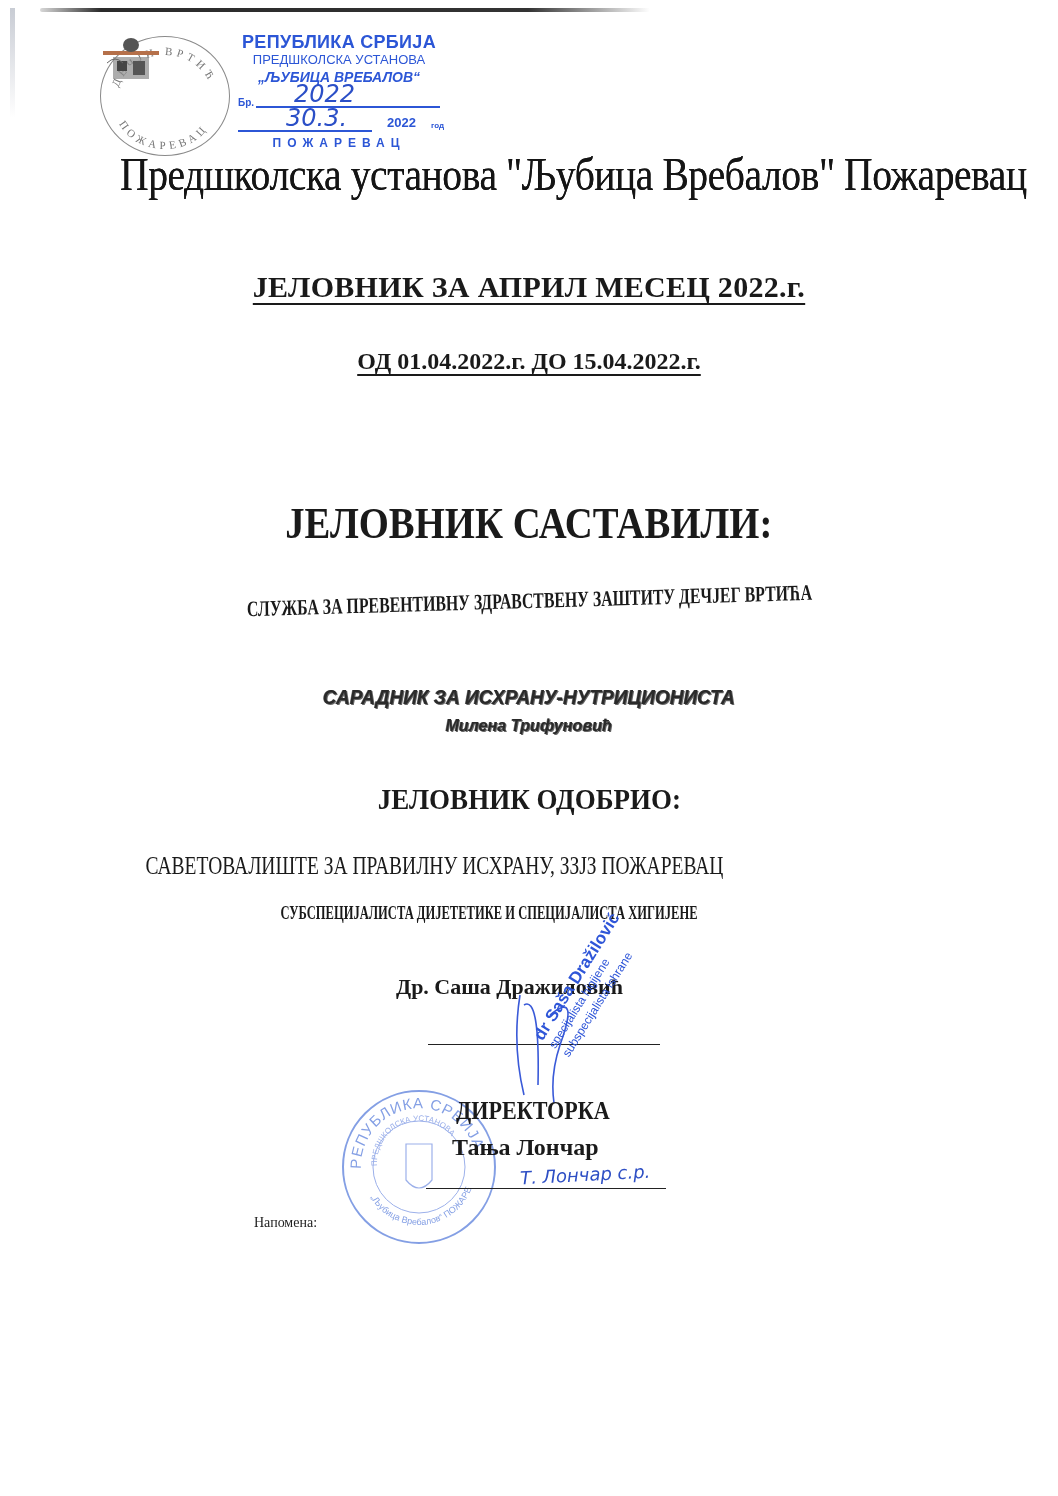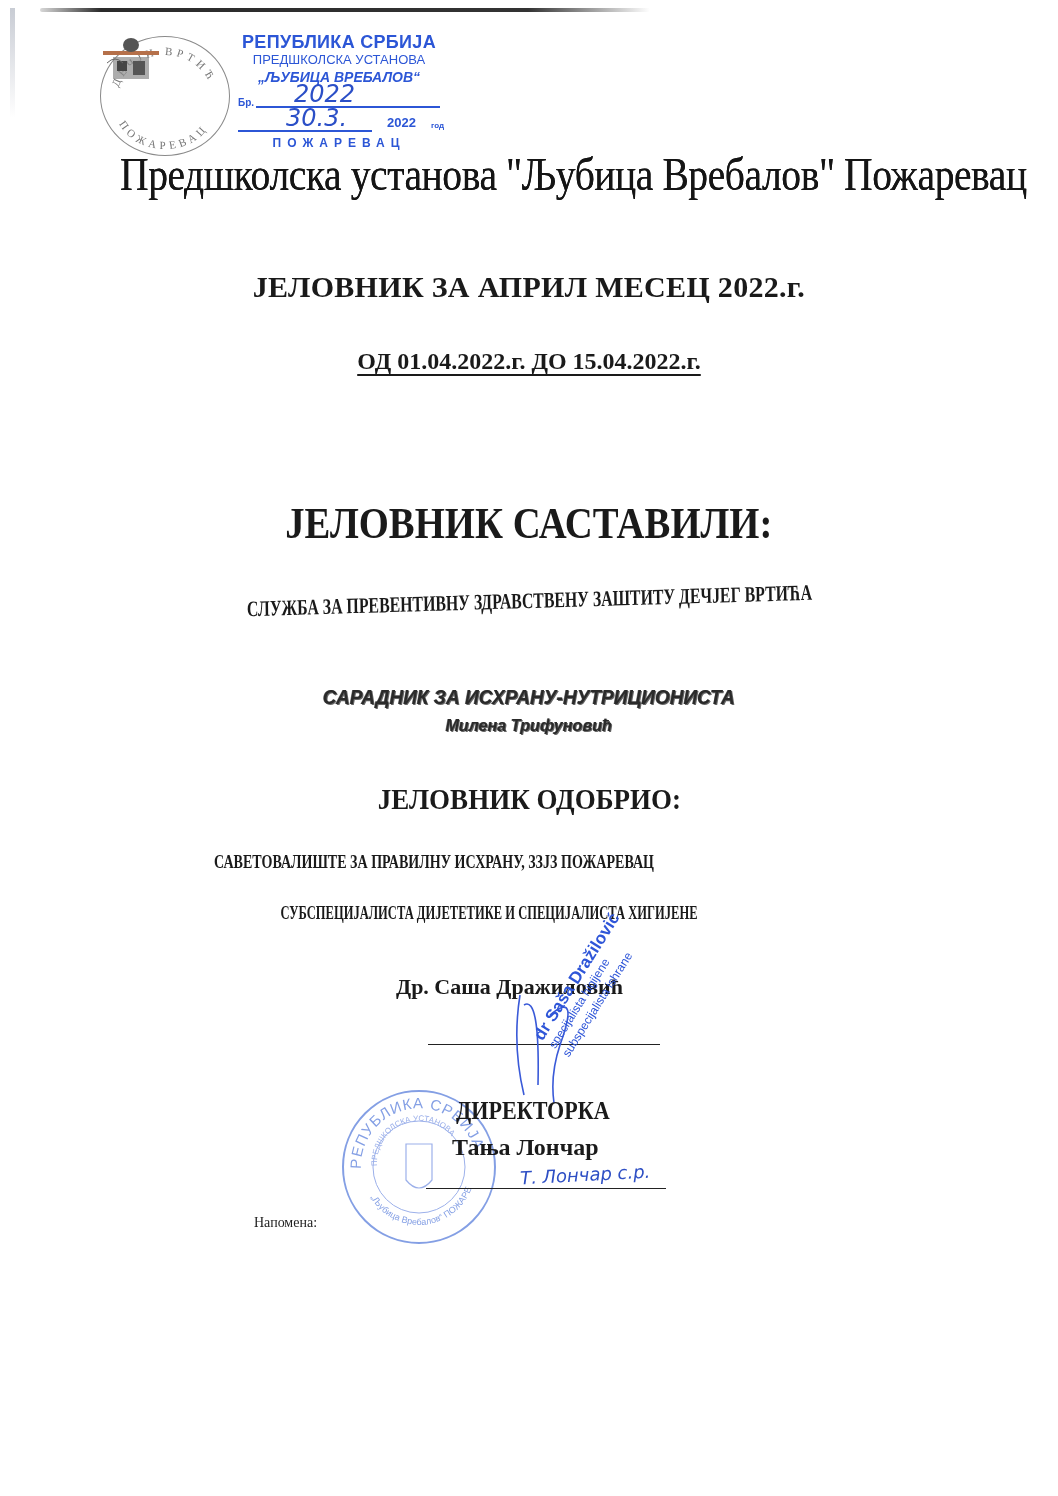--- a/index.html
+++ b/index.html
@@ -92,20 +92,21 @@
     }
     .menu-title {
       position: absolute;
       left: 0; width: 1058px; top: 270px;
       text-align: center;
       font-size: 30px;
       font-weight: bold;
       letter-spacing: 0.3px;
     }
     .menu-title span {
+      text-decoration: underline;
       text-decoration-thickness: 2px;
       text-underline-offset: 6px;
     }
     .date-range {
       position: absolute;
       left: 0; width: 1058px; top: 348px;
       text-align: center;
       font-size: 24px;
       font-weight: bold;
     }
@@ -155,22 +156,22 @@
       left: 0; width: 1058px; top: 782px;
       text-align: center;
       font-size: 30px;
       font-weight: bold;
     }
     .approved-heading span { display: inline-block; transform: scaleX(0.9); }
     .counseling {
       position: absolute;
       left: 0; width: 868px; top: 852px;
       text-align: center;
-      font-size: 18px;
-      font-weight: bold;
+      font-size: 25px;
+      font-weight: normal;
     }
     .counseling span { display: inline-block; transform: scaleX(0.78); }
     .subspecialist {
       position: absolute;
       left: 0; width: 979px; top: 902px;
       text-align: center;
       font-size: 19px;
       font-weight: bold;
     }
     .subspecialist span { display: inline-block; transform: scaleX(0.66); }

